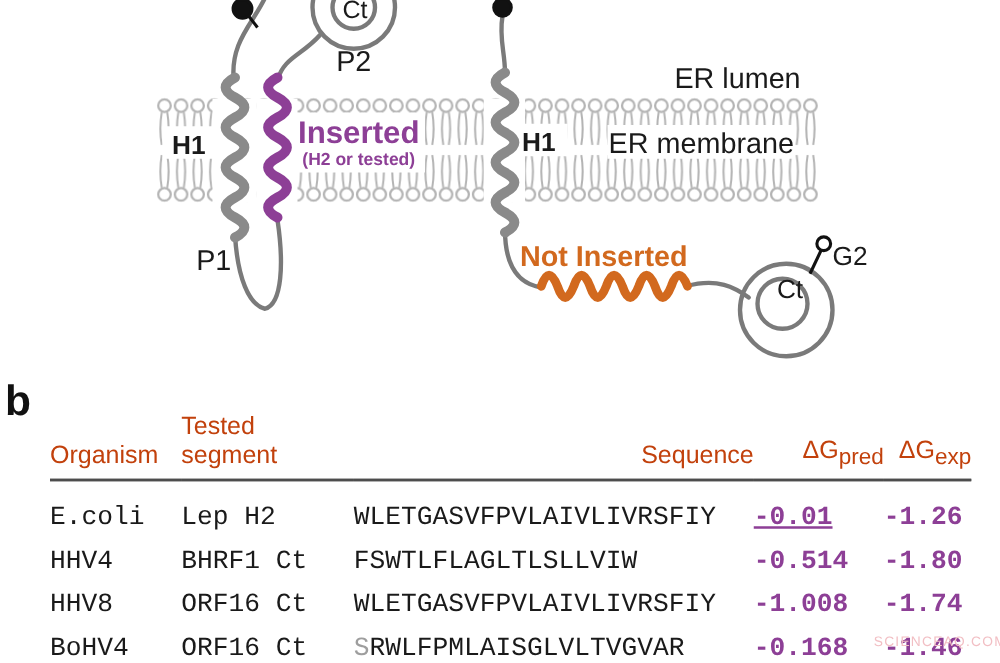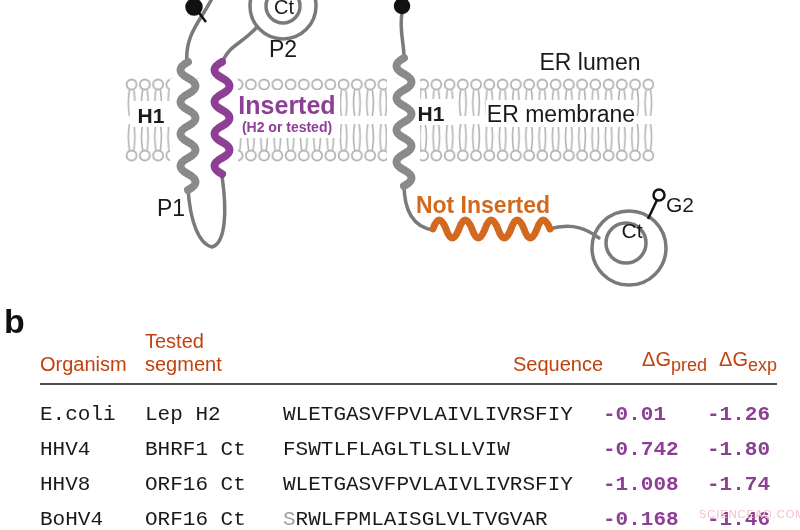--- a/index.html
+++ b/index.html
@@ -110,28 +110,28 @@
       <th class="ac">Sequence</th>
       <th class="ac"><span>ΔG</span><sub>pred</sub></th>
       <th class="ac"><span>ΔG</span><sub>exp</sub></th>
     </tr>
   </thead>
   <tbody>
     <tr class="first">
       <td>E.coli</td>
       <td>Lep H2</td>
       <td><span class="gray-res"></span><span>WLETGASVFPVLAIVLIVRSFIY</span></td>
-      <td class="dg" style="color: rgb(141, 63, 150);">-0.01</td>
+      <td class="dg" style="color: rgb(141, 63, 150); text-decoration: underline;">-0.01</td>
       <td class="dg" style="color: rgb(141, 63, 150);">-1.26</td>
     </tr>
     <tr>
       <td>HHV4</td>
       <td>BHRF1 Ct</td>
       <td><span class="gray-res"></span><span>FSWTLFLAGLTLSLLVIW</span></td>
-      <td class="dg" style="color: rgb(141, 63, 150);">-0.742</td>
+      <td class="dg" style="color: rgb(141, 63, 150);">-0.514</td>
       <td class="dg" style="color: rgb(141, 63, 150);">-1.80</td>
     </tr>
     <tr>
       <td>HHV8</td>
       <td>ORF16 Ct</td>
       <td><span class="gray-res"></span><span>WLETGASVFPVLAIVLIVRSFIY</span></td>
       <td class="dg" style="color: rgb(141, 63, 150);">-1.008</td>
       <td class="dg" style="color: rgb(141, 63, 150);">-1.74</td>
     </tr>
     <tr>

